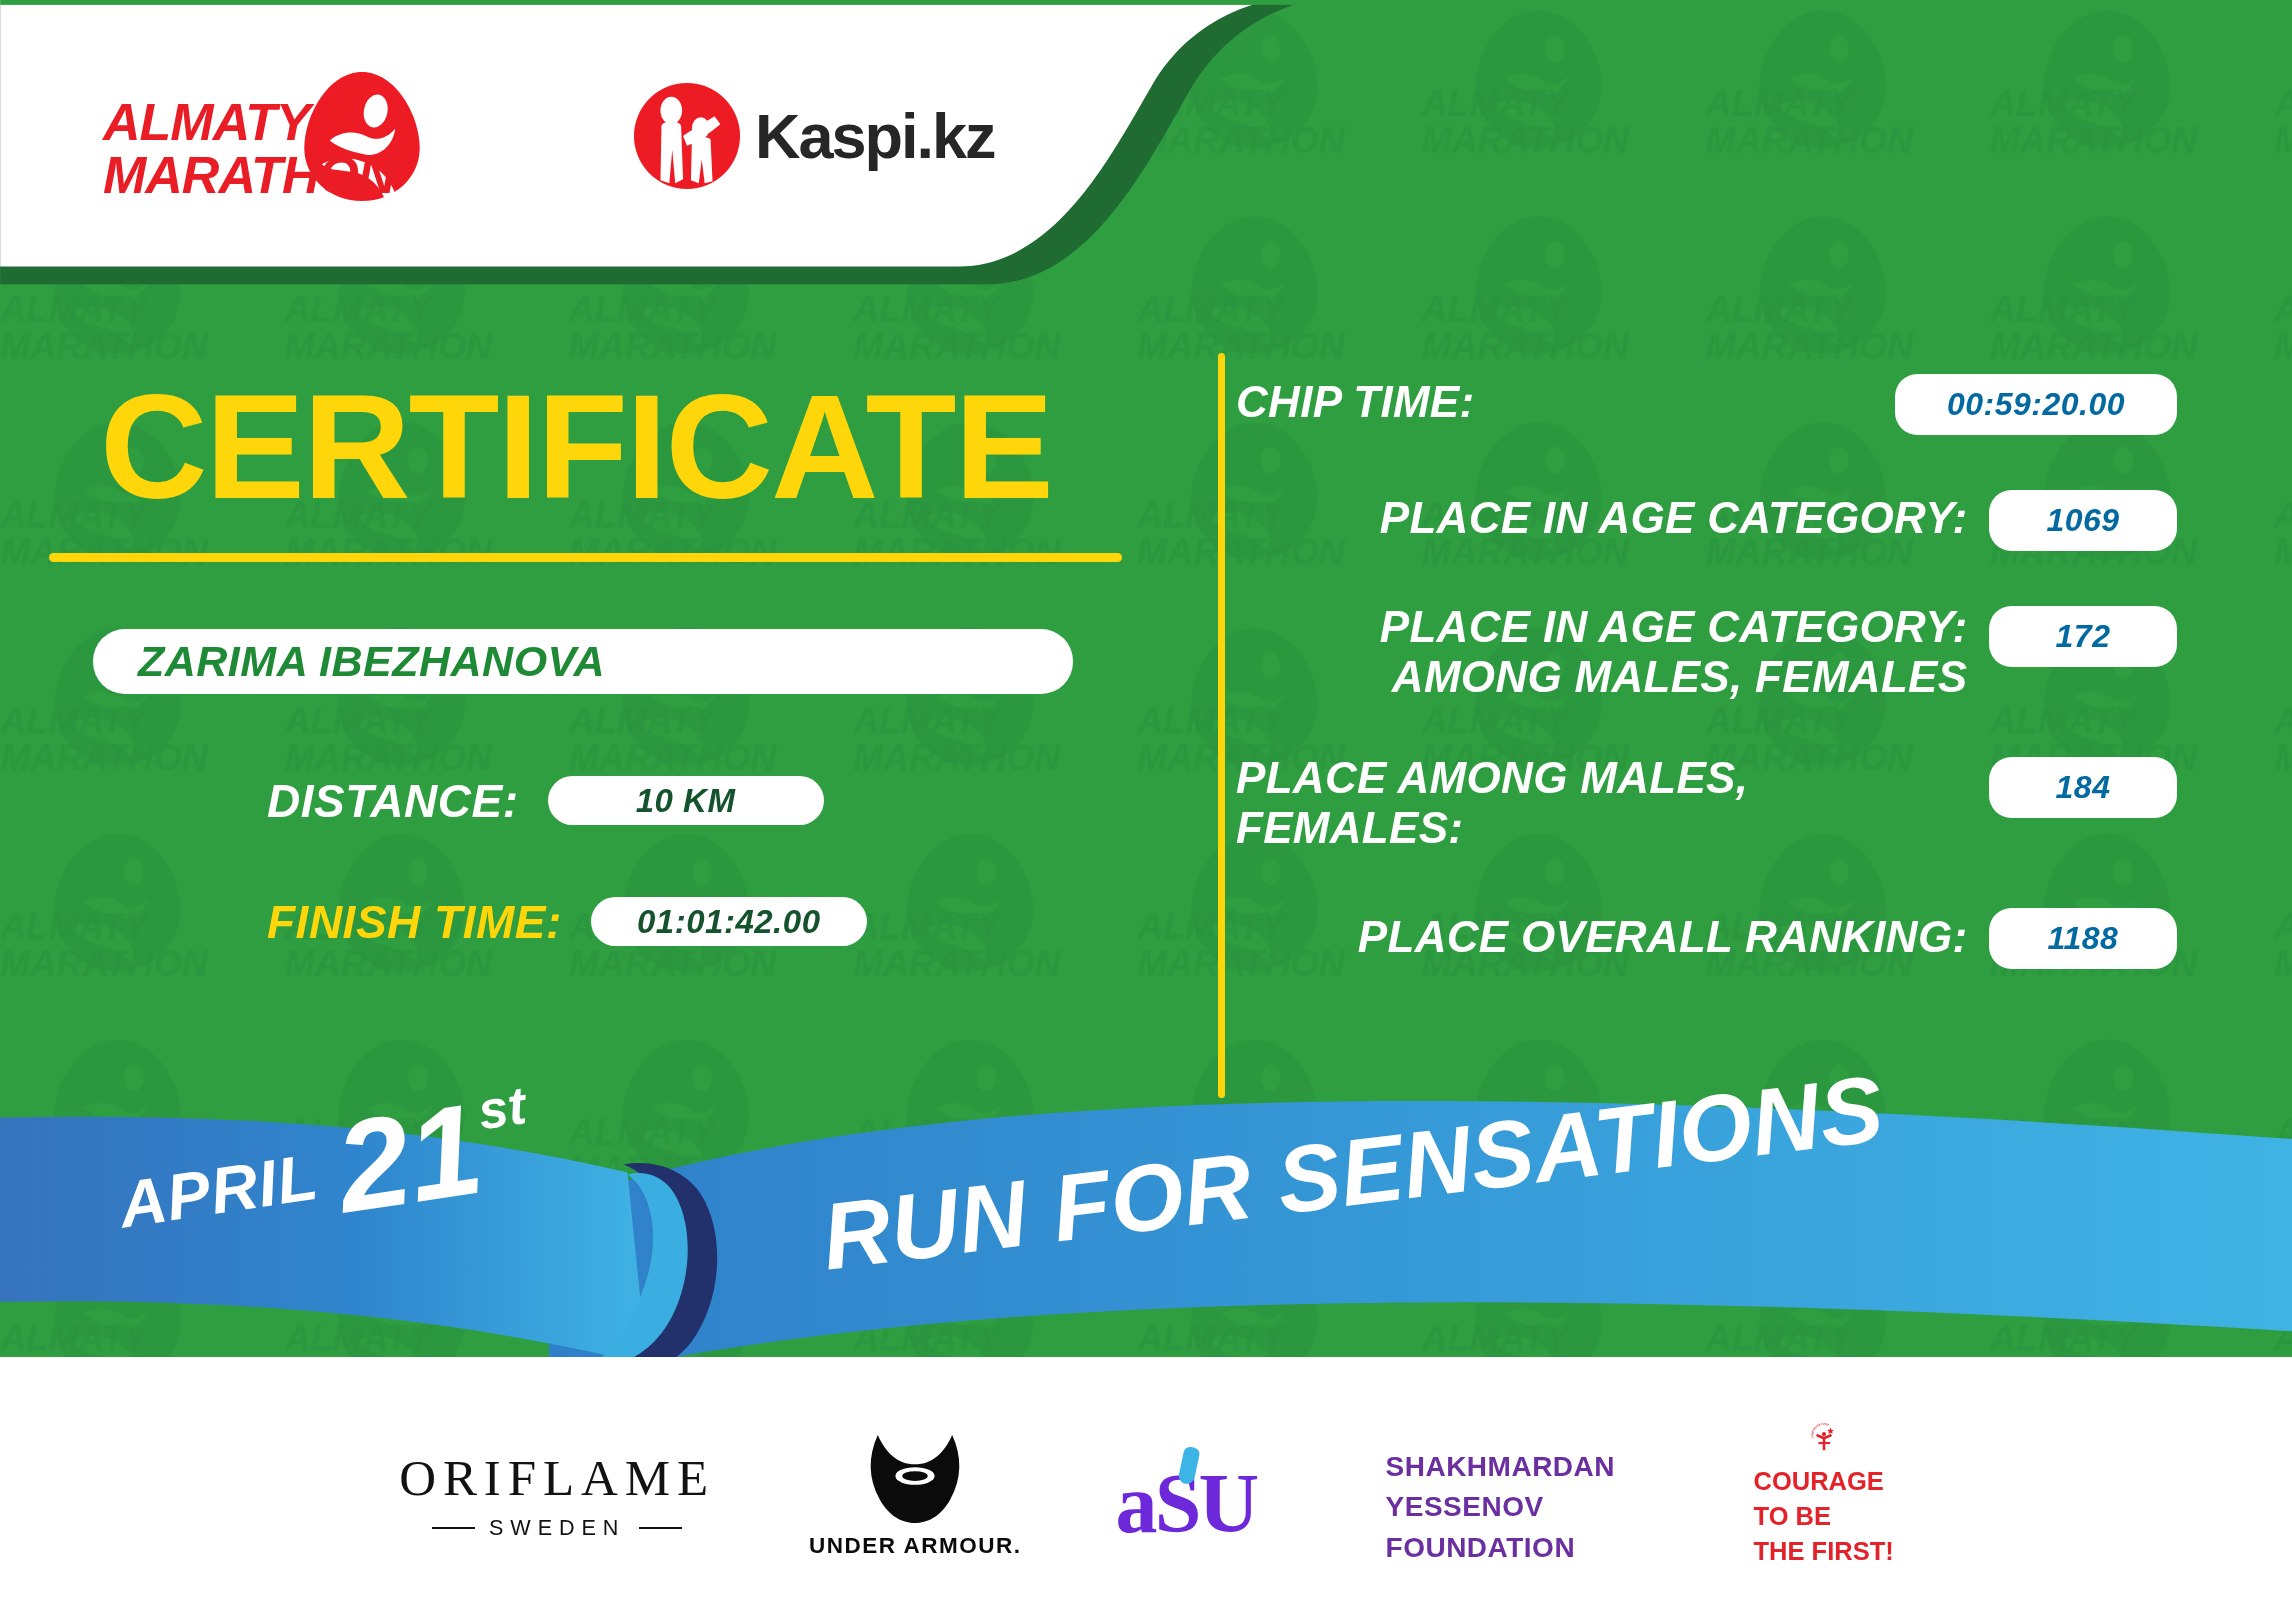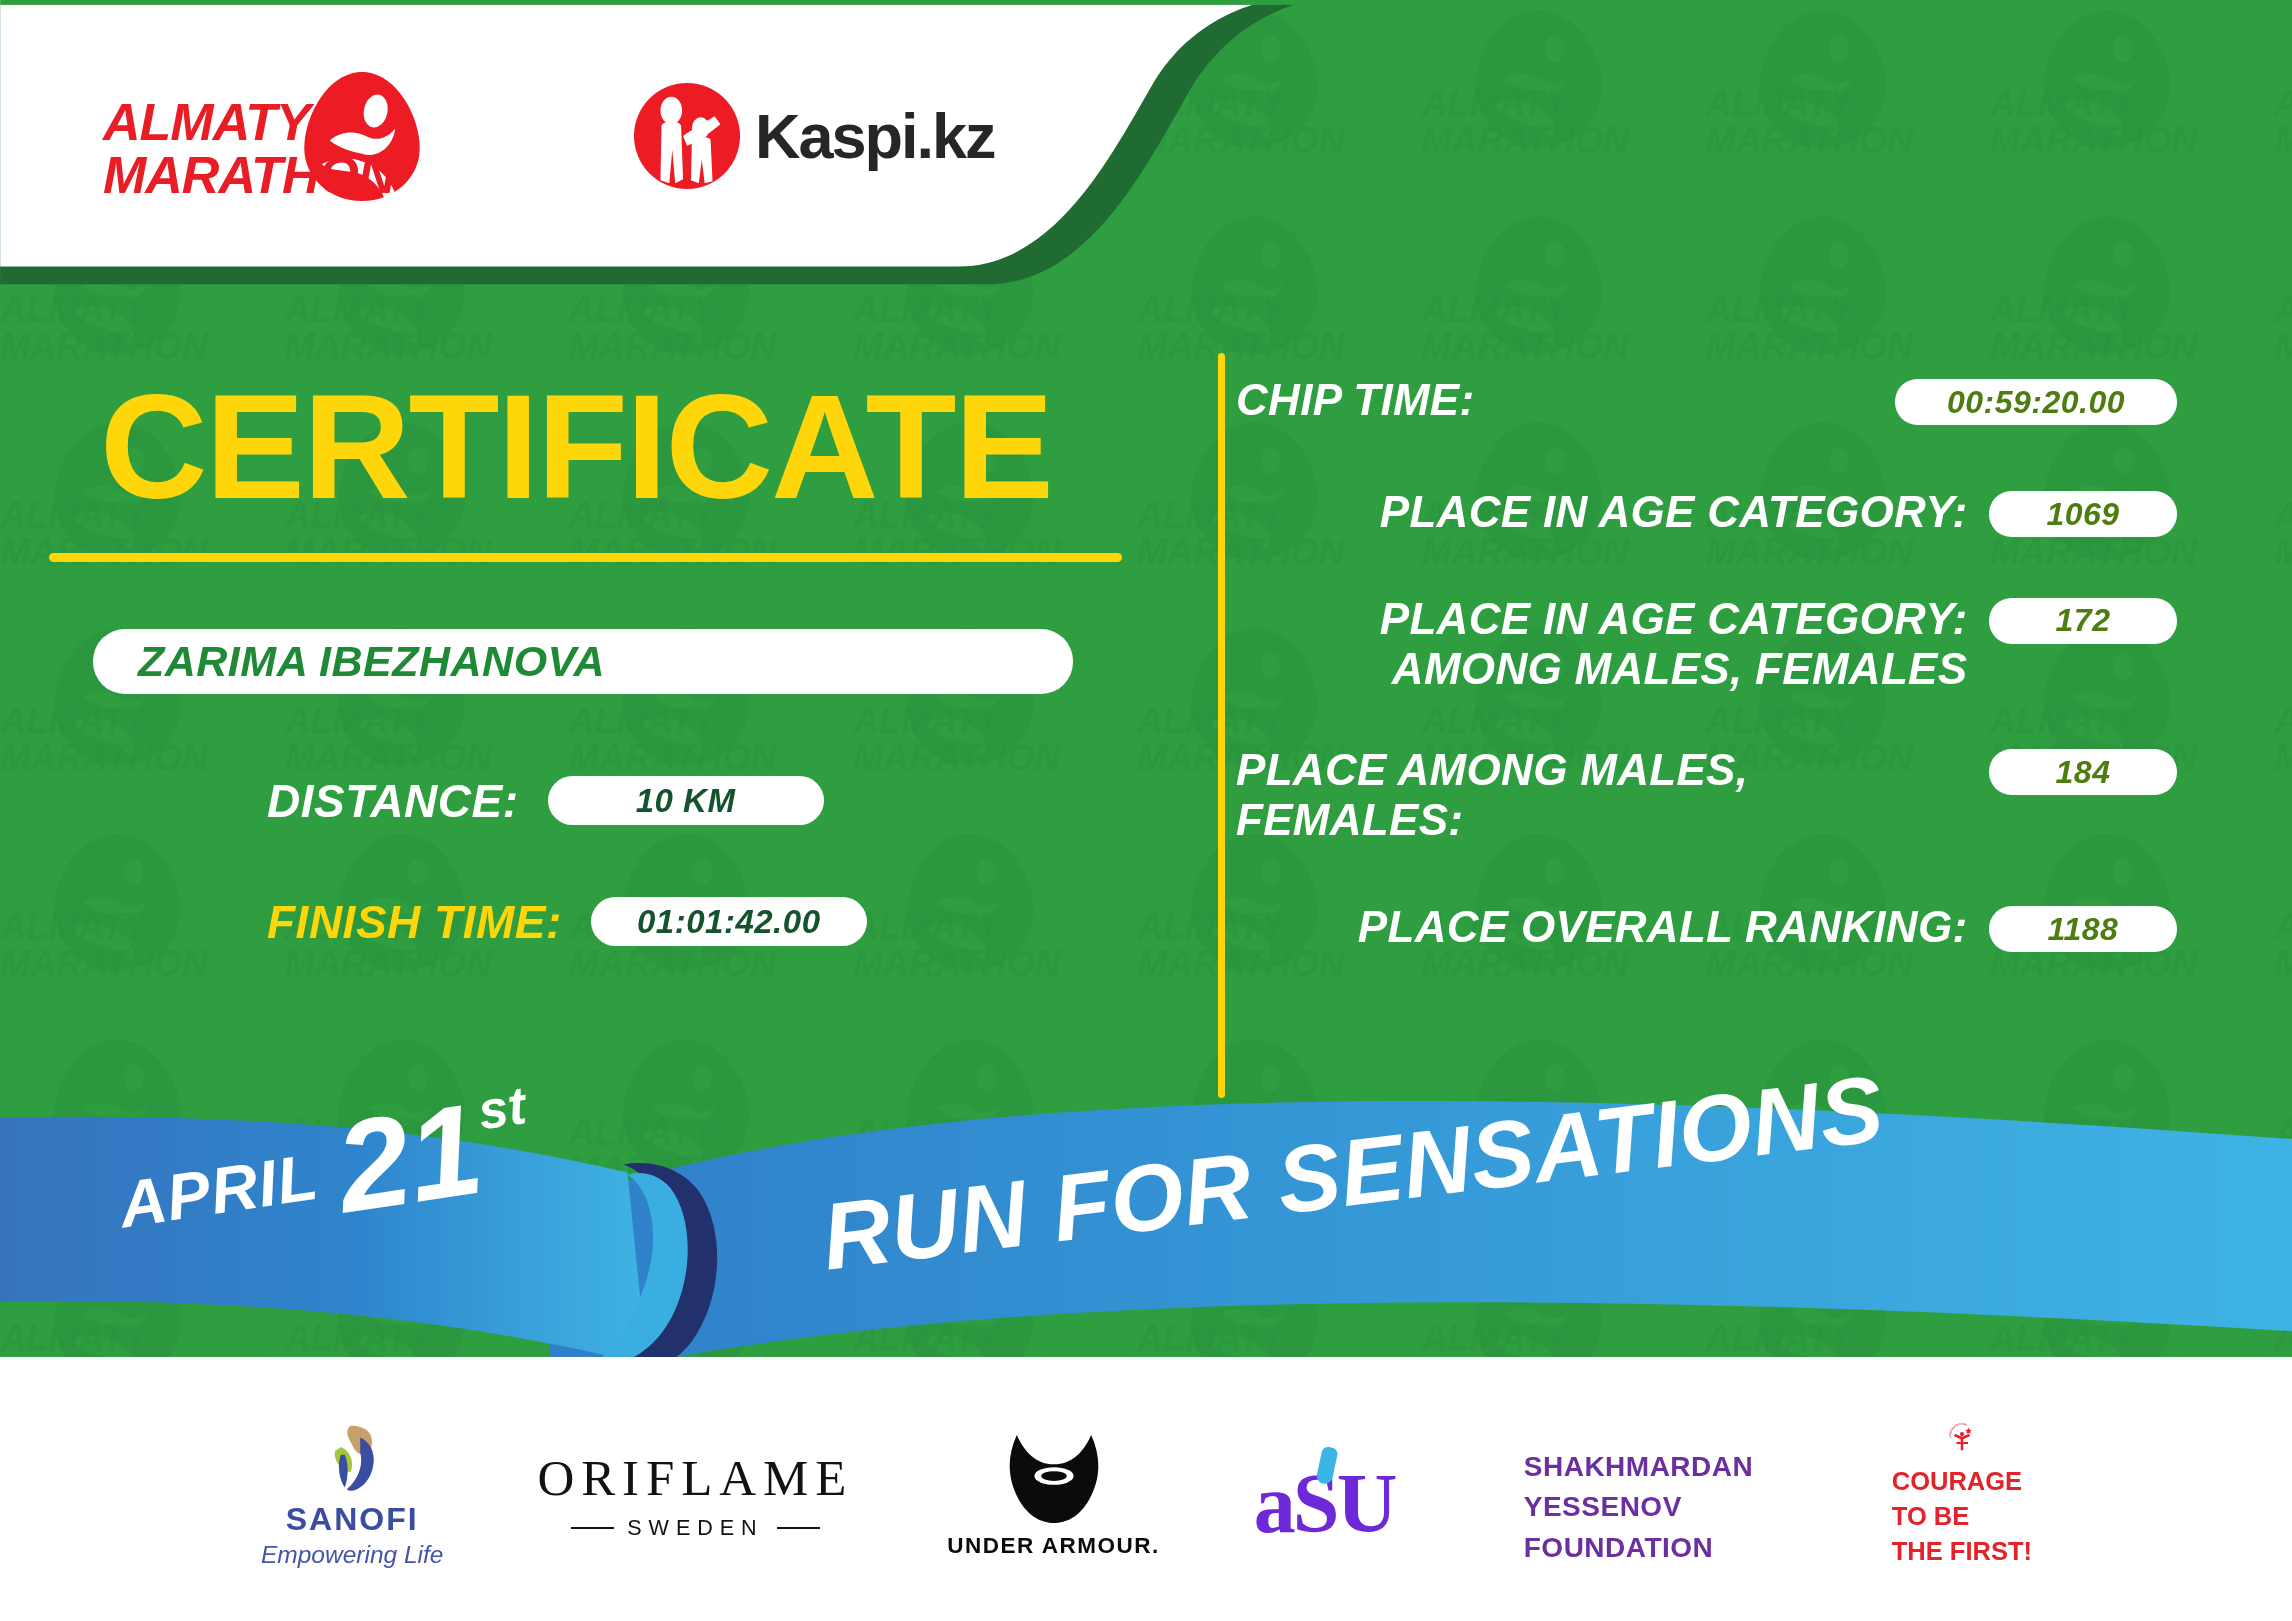--- a/index.html
+++ b/index.html
@@ -101,23 +101,23 @@
   .stat-row{
     display:flex; align-items:flex-start; justify-content:space-between;
     min-height:61px;
   }
   .stat-row + .stat-row{ margin-top:51px; }
   .stat-label{
     color:#ffffff; font-weight:bold; font-style:italic; font-size:44px;
     line-height:1.14; letter-spacing:0.3px; flex:1 1 auto; padding-right:21.6px;
   }
   .stat-pill{
-    flex:0 0 auto; width:188px; height:46px; background:#ffffff;
+    flex:0 0 auto; width:188px; height:61px; background:#ffffff;
     border-radius:22.5px; display:flex; align-items:center;
-    justify-content:center; color:#4d7c0f; font-weight:bold;
+    justify-content:center; color:#0369a1; font-weight:bold;
     font-style:italic; font-size:32px; letter-spacing:0.5px; margin-top:3.9px;
   }
   .stat-pill.wide{ width:282px; }
   .stat-row.align-r{ align-items:center; }
   .stat-row.align-r .stat-label{ text-align:right; }
   .stat-row.label-right .stat-label{ text-align:right; }
 
   
   #ribbon-wrap{
     position:absolute; left:0; top:1088px; width:2293px; height:314px; z-index:20;
@@ -367,30 +367,20 @@
   <span id="april-suffix">st</span>
 </div>
 
 <div id="slogan">RUN FOR SENSATIONS</div>
 
 <div id="footer"></div>
 
 <div id="sponsors">
 
 
-  <div class="sponsor sp-sanofi">
-    <svg class="mark" viewBox="0 0 72 78" xmlns="http://www.w3.org/2000/svg">
-      <path d="M34 4 C50 4 58 12 56 24 C54 36 42 36 38 28 C34 20 26 10 34 4 Z" fill="#c8a06a"></path>
-      <path d="M44 16 C58 22 62 40 54 56 C48 68 36 74 30 70 C40 62 48 46 44 32 Z" fill="#3b4da0"></path>
-      <path d="M24 26 C34 30 38 42 34 52 C24 50 16 40 18 30 Z" fill="#a4c63a"></path>
-      <path d="M28 34 C32 44 32 56 28 68 C22 60 20 44 24 34 Z" fill="#3b4da0"></path>
-    </svg>
-    <div class="name">SANOFI</div>
-    <div class="tag">Empowering Life</div>
-  </div>
 
   <div class="sponsor sp-oriflame">
     <div class="name">ORIFLAME</div>
     <div class="sub">
       <span class="bar"></span>
       <span class="txt">SWEDEN</span>
       <span class="bar"></span>
     </div>
   </div>
 

